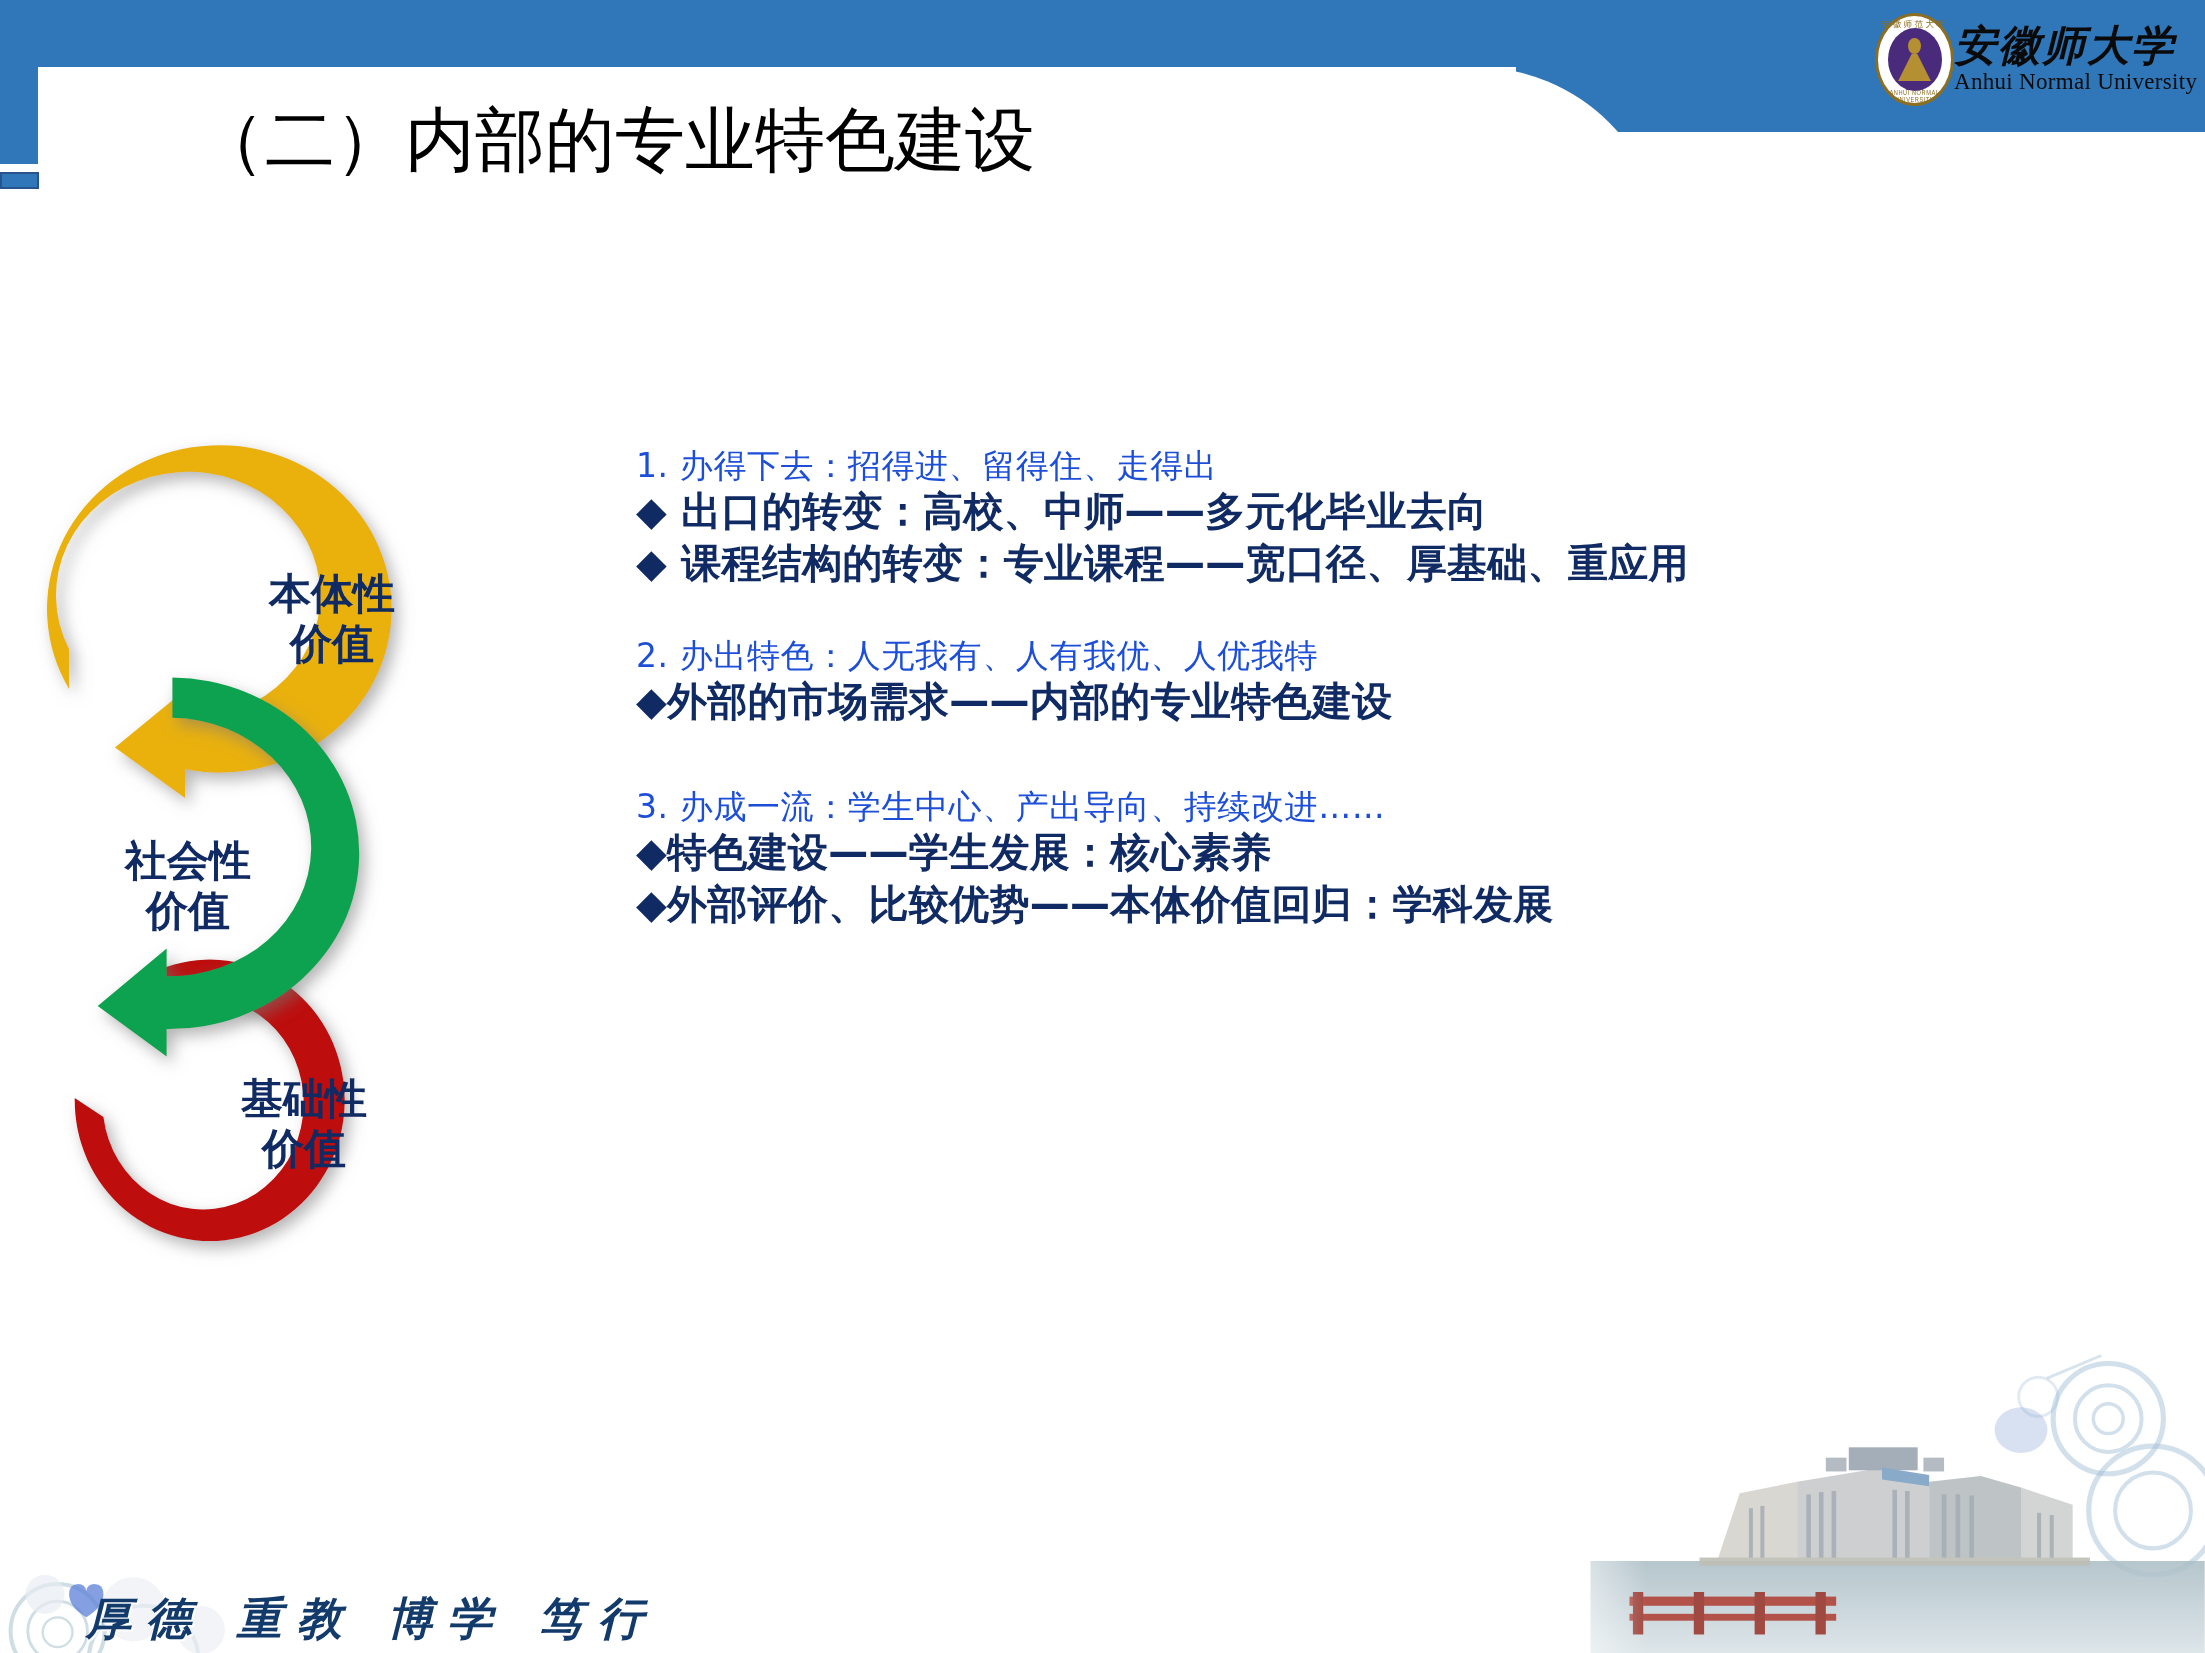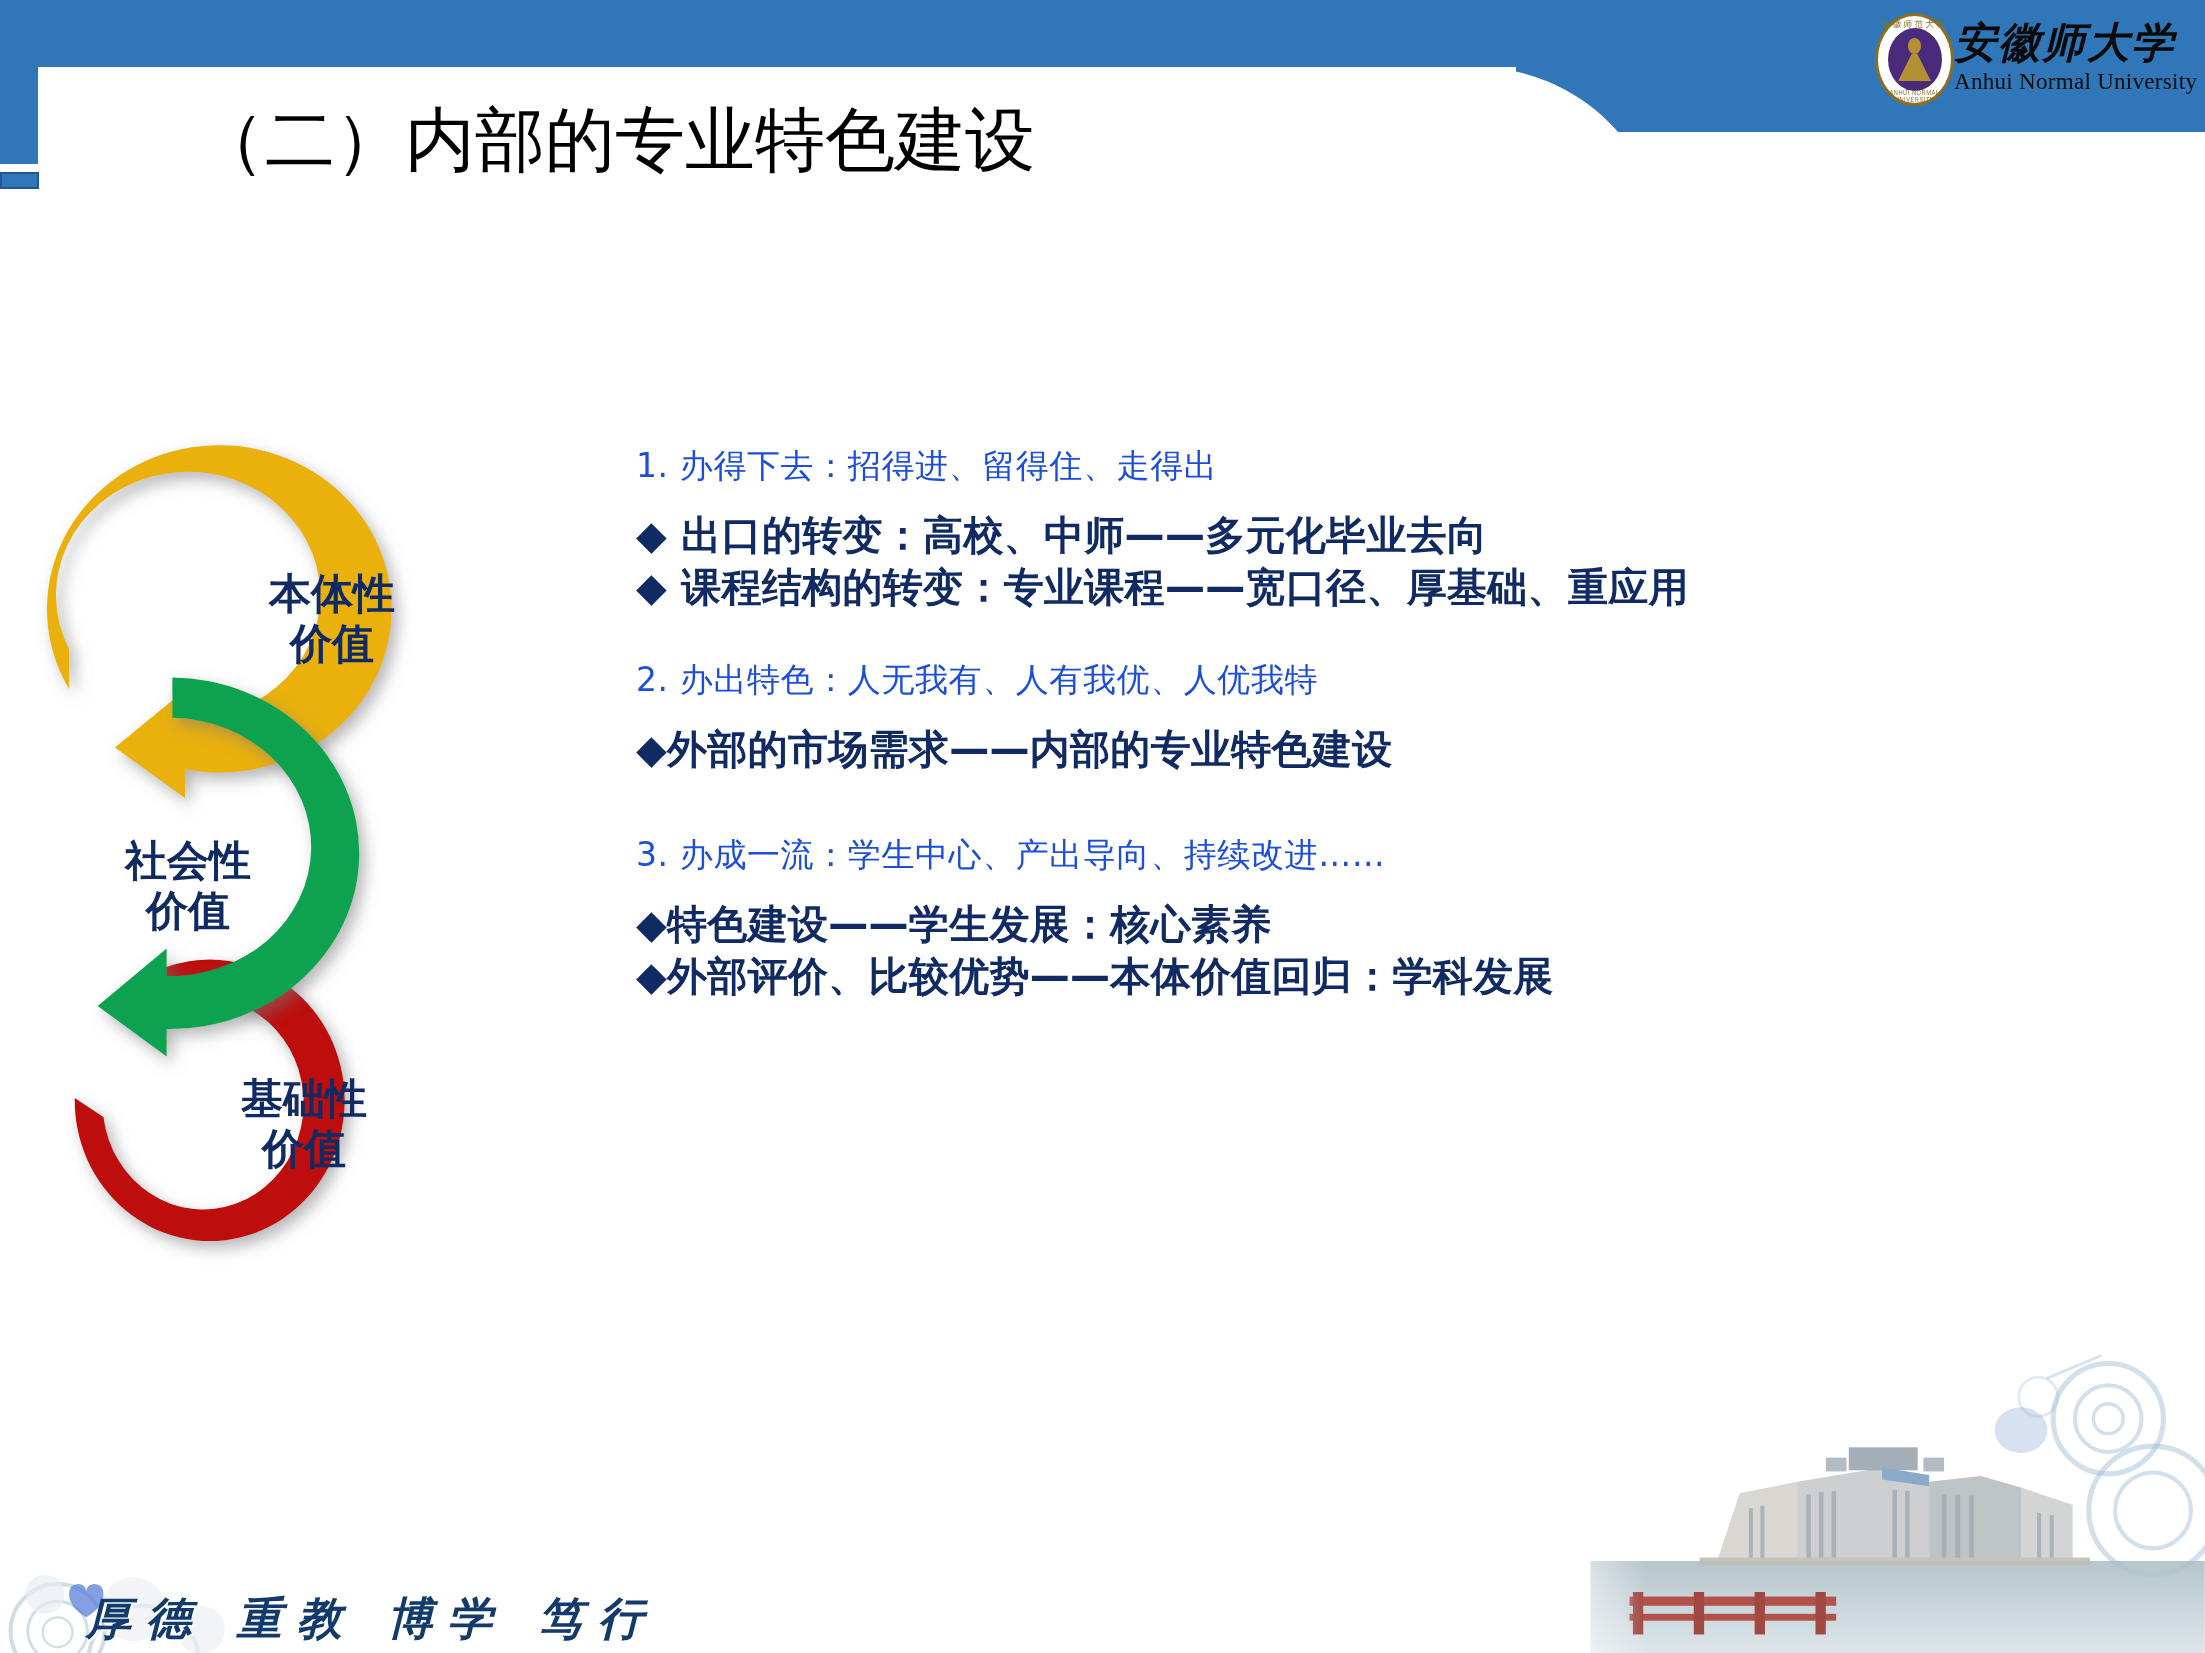--- a/index.html
+++ b/index.html
@@ -64,21 +64,21 @@
     position:absolute; left:0; right:0; top:6.9px; text-align:center;
     font-size:8.6px; color:#8C6E22; letter-spacing:2.3px;
   }
   .crest-arc-bot {
     position:absolute; left:0; right:0; bottom:2.3px; text-align:center;
     font-size:6.3px; color:#8C6E22; font-family:"Liberation Sans",sans-serif;
     letter-spacing:0.6px; transform:scaleX(0.9);
   }
   .logo-texts { display:flex; flex-direction:column; }
   .logo-cn {
-    font-family:Liberation Mono, monospace;
+    font-family:Liberation Sans, sans-serif;
     font-size:42px; line-height:1.05; color:#0A0A0A;
     font-style:italic; font-weight:bold; letter-spacing:2.3px;
   }
   .logo-en {
     font-family:"Liberation Serif",serif;
     font-size:23px; line-height:1.1; color:#0A0A0A; letter-spacing:0.3px;
     margin-top:1.1px;
   }
 
   
@@ -95,21 +95,21 @@
   .lbl-3 { left:241px; top:1074px; }
 
   
   .content { position:absolute; left:636px; top:448px; width:1539px; z-index:5; }
   .sec { margin-bottom:0; }
   .sec-head {
     font-family:"DejaVu Sans","Liberation Sans",sans-serif;
     font-weight:normal; font-size:33px; line-height:1.12; color:#1d4ed8;
     white-space:nowrap; letter-spacing:0.6px;
   }
-  .bullets { margin-top:24px; }
+  .bullets { }
   .bullet {
     display:flex; align-items:flex-start;
     font-family:"DejaVu Sans","Liberation Sans",sans-serif;
     font-weight:bold; font-size:40px; line-height:1.30; color:#102A63;
     white-space:nowrap; letter-spacing:0.3px;
   }
   .gap-a { height:49px; }
   .gap-b { height:62px; }
 
   

